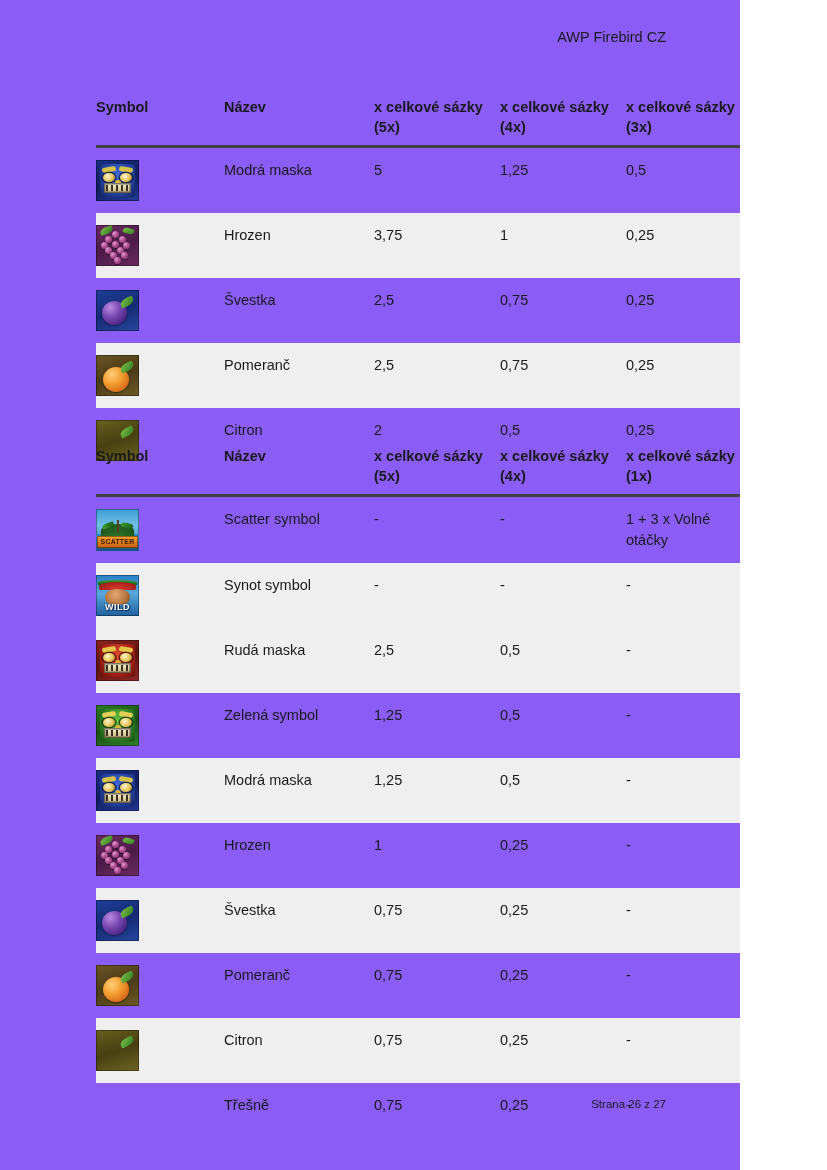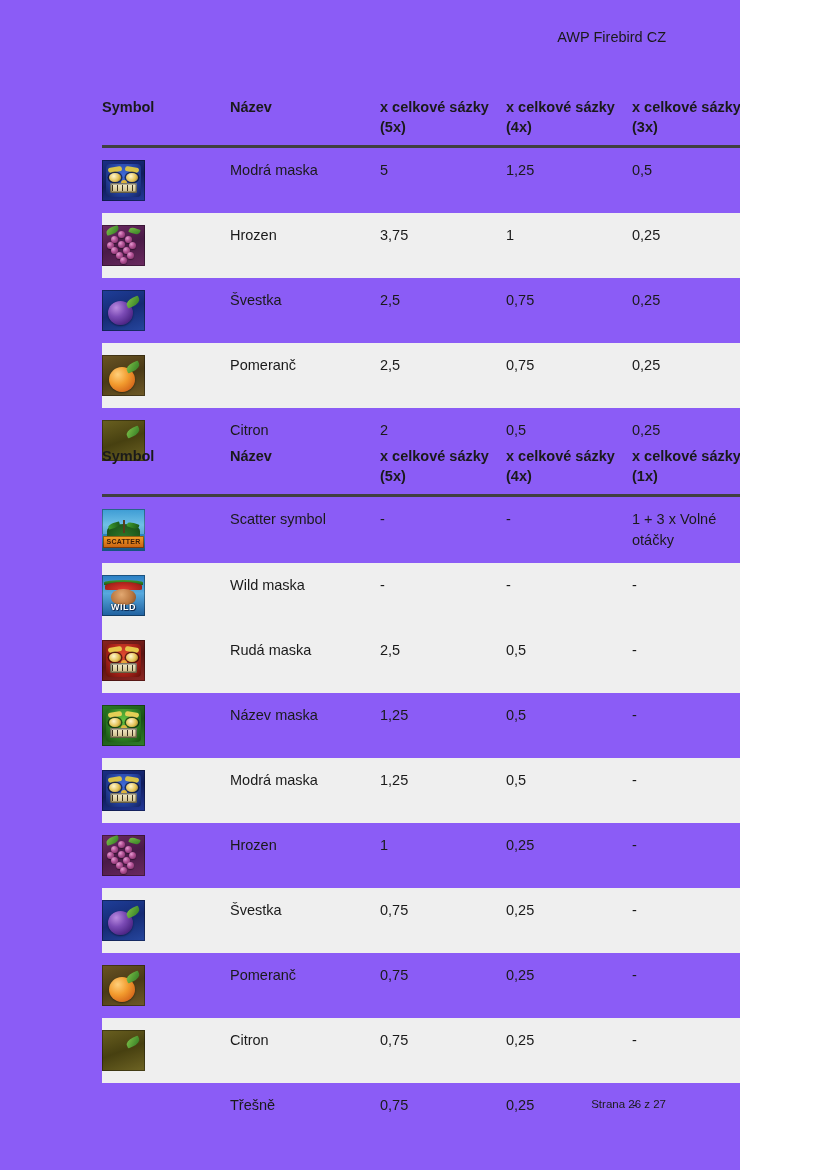--- a/index.html
+++ b/index.html
@@ -43,21 +43,20 @@
     font-size: 13.5px;
     line-height: 1.25;
     color: #1a1a1a;
     margin-bottom: 2px;
   }
 
   table.paytable {
     width: 657px;
     border-collapse: collapse;
     table-layout: fixed;
-    margin-left: 6px;
   }
   table.paytable thead th {
     font-size: 14.5px;
     font-weight: bold;
     text-align: left;
     vertical-align: top;
     padding: 0 6px 8px 0;
     line-height: 1.35;
     color: #1a1a1a;
     border-bottom: 3px solid #404040;
@@ -414,21 +413,21 @@
           </tr>
           <tr class="alt">
             <td class="sym-cell">
               <span class="sym bg-sky">
                 <i class="wild-leafcrown"></i>
                 <i class="wild-crown"></i>
                 <i class="wild-head"></i>
          <div class="wild-label">WILD</div>
               </span>
             </td>
-            <td class="name-cell">Wild maska</td>
+            <td class="name-cell">Synot symbol</td>
             <td>-</td>
             <td>-</td>
             <td>-</td>
           </tr>
           <tr class="alt">
             <td class="sym-cell">
               <span class="sym bg-redm">
                 <div class="mask-face" style="background:radial-gradient(ellipse at 50% 35%,#e0492f 0%,#a62119 60%,#611009 100%)">
       <i class="mask-brow l" style="background:#e8c64a"></i>
       <i class="mask-brow r" style="background:#e8c64a"></i>
@@ -454,21 +453,21 @@
       <i class="mask-brow r" style="background:#e3cf55"></i>
       <i class="mask-eye l"></i>
                   <i class="mask-eye r"></i>
       <i class="mask-nose" style="background:#d9b63f"></i>
       <div class="mask-mouth">
                     <i class="mask-teeth"></i>
                   </div>
     </div>
               </span>
             </td>
-            <td class="name-cell">Název maska</td>
+            <td class="name-cell">Zelená symbol</td>
             <td>1,25</td>
             <td>0,5</td>
             <td>-</td>
           </tr>
           <tr class="alt">
             <td class="sym-cell">
               <span class="sym bg-bluem">
                 <div class="mask-face" style="background:radial-gradient(ellipse at 50% 35%,#3f6ad8 0%,#23409c 60%,#13225e 100%)">
       <i class="mask-brow l" style="background:#d8c24a"></i>
       <i class="mask-brow r" style="background:#d8c24a"></i>

